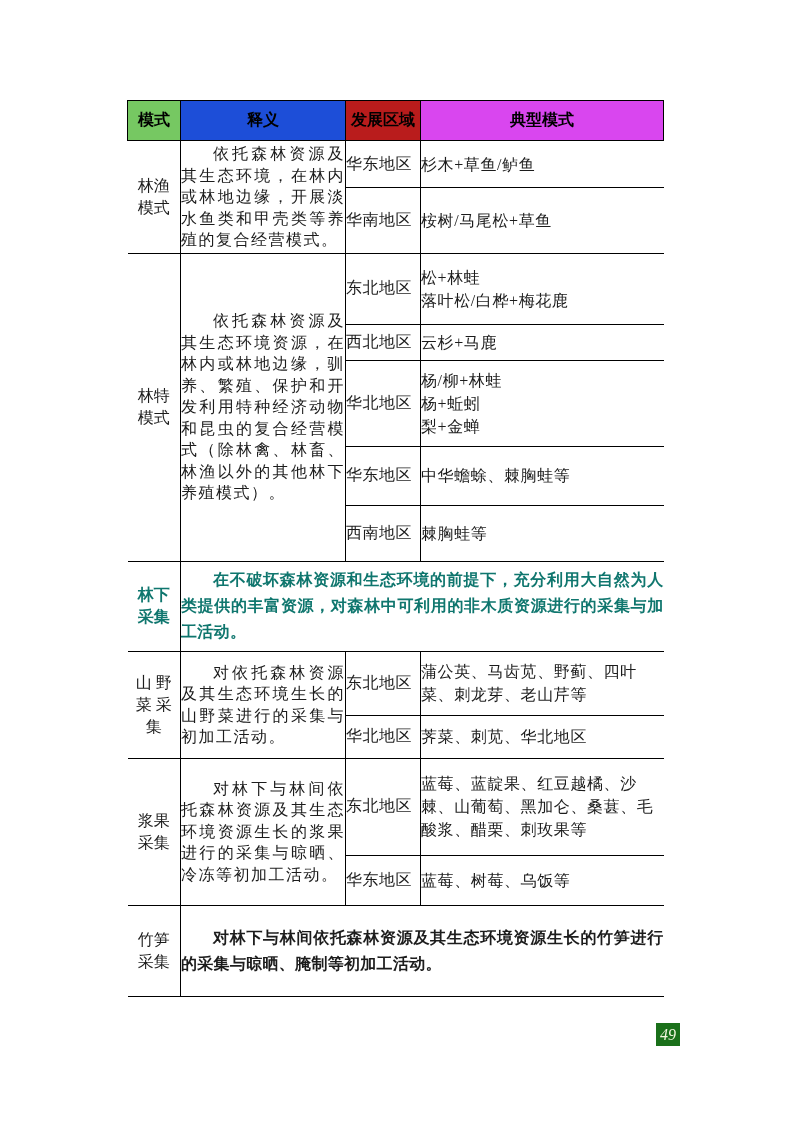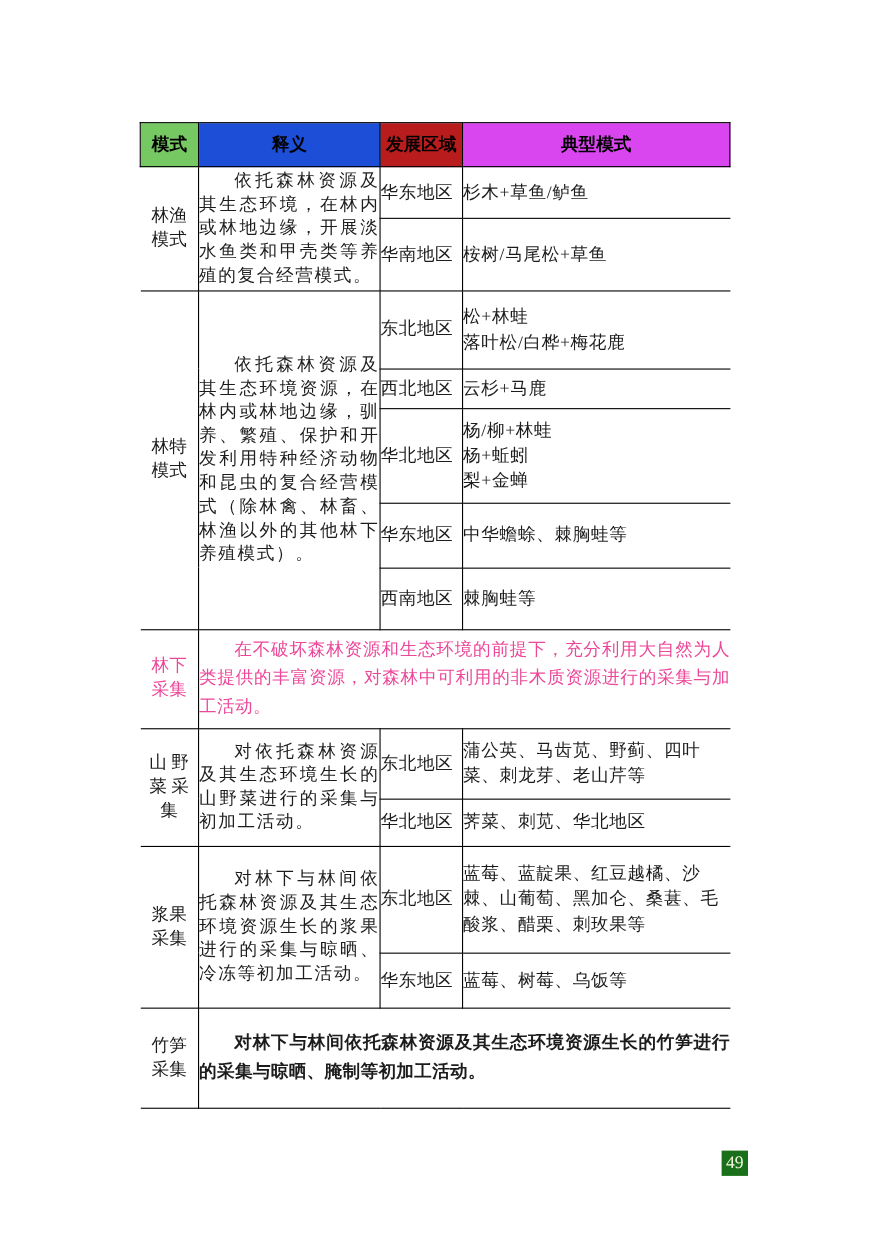--- a/index.html
+++ b/index.html
@@ -2,21 +2,21 @@
 <html lang="zh"><head>
 <meta charset="utf-8">
 <style>
   html,body{margin:0;padding:0;}
   body{
     width:793px;height:1122px;position:relative;background:#ffffff;
     font-family:"Liberation Serif","DejaVu Serif",serif;color:#1c1c1c;
     overflow:hidden;
   }
   .doc-table{
-    position:absolute;left:127px;top:111px;width:536px;
+    position:absolute;left:127px;top:100px;width:536px;
     border-collapse:collapse;table-layout:fixed;
   }
   .doc-table th{
     border:1px solid #000;
     font-family:"Liberation Sans","DejaVu Sans",sans-serif;
     font-weight:bold;font-size:16px;color:#000;
     height:39px;text-align:center;vertical-align:middle;
     padding:0;
   }
   .doc-table td{
@@ -45,26 +45,26 @@
     font-size:15px;letter-spacing:0.6px;
   }
   .full-cell{
     border-right:none !important;
     text-align:justify;text-justify:inter-character;
     text-indent:2em;line-height:26px;
     padding:4px 10px 4px 4px;letter-spacing:0.3px;
   }
   .bold-sans{
     font-family:"Liberation Sans","DejaVu Sans",sans-serif;
-    font-weight:normal;color:#ec4899;
+    font-weight:bold;color:#0f766e;
   }
   .page-badge{
-    position:absolute;left:656px;top:1046px;
+    position:absolute;left:656px;top:1023px;
     width:24px;height:23px;
-    font-size:16px;line-height:23px;text-align:center;
+    font-size:16px;line-height:23px;text-align:center;font-style:italic;
   }
 </style>
 </head>
 <body>
 
 <table class="doc-table">
   <colgroup>
     <col style="width:53px">
     <col style="width:165px">
     <col style="width:75px">

